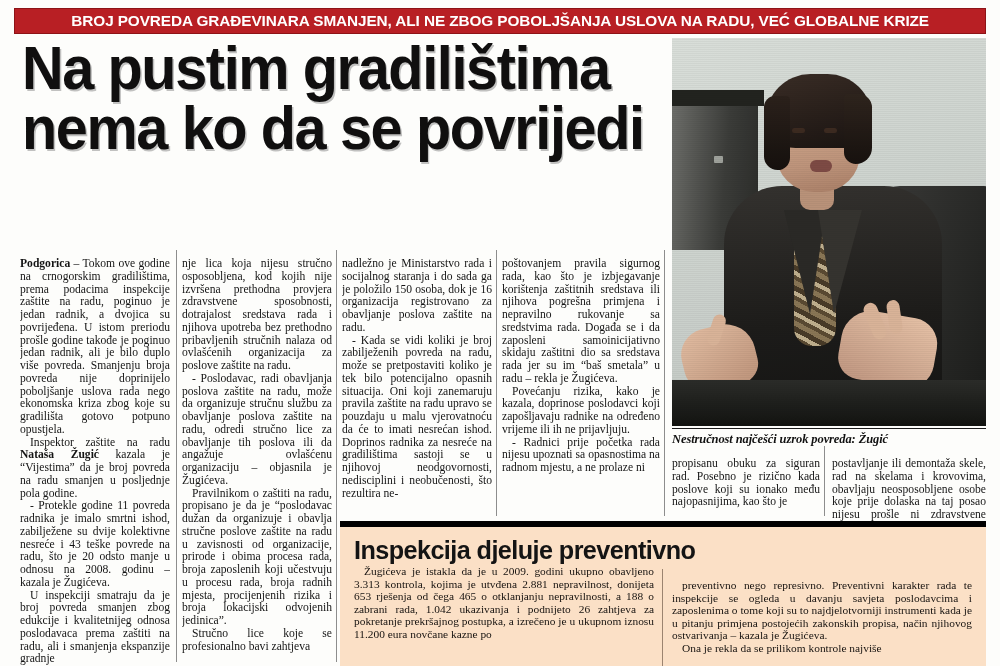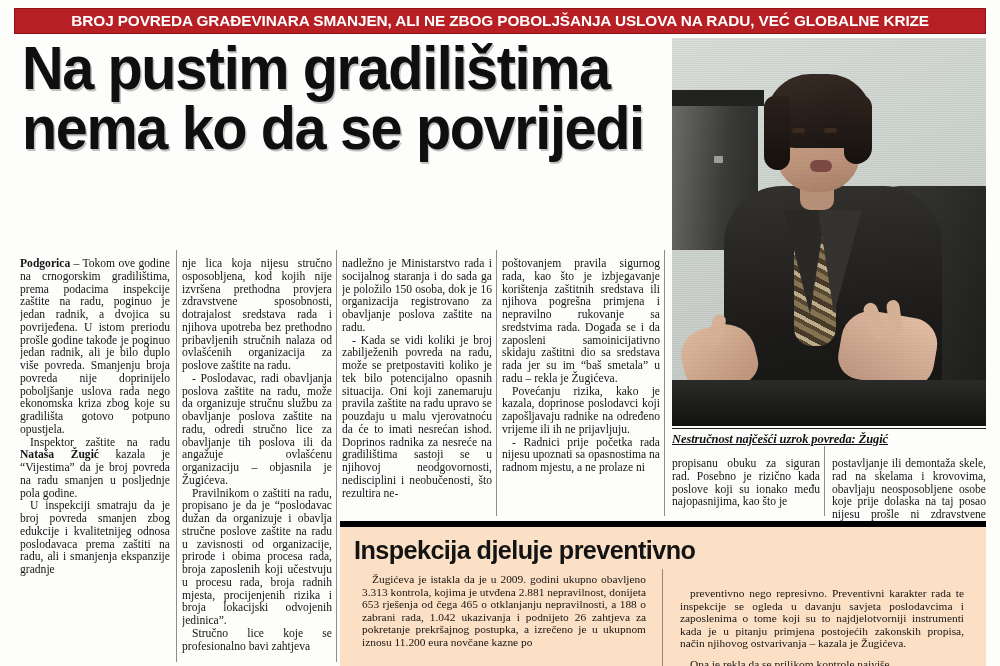--- a/index.html
+++ b/index.html
@@ -180,21 +180,20 @@
     position: absolute;
     left: 672px; top: 428px; width: 314px;
     border-top: 1.5px solid #1b1b1b;
     padding-top: 3px;
     font-family: "Liberation Serif", serif;
     font-style: italic;
     font-weight: bold;
     font-size: 12.5px;
     color: #111;
     letter-spacing: -0.1px;
-    text-decoration: underline;
   }
 
   
   .col {
     position: absolute;
     font-family: "Liberation Serif", serif;
     font-size: 11.6px;
     line-height: 12.75px;
     text-align: justify;
     color: #141414;
@@ -237,21 +236,21 @@
     position: absolute;
     font-family: "Liberation Serif", serif;
     font-size: 11.4px;
     line-height: 12.6px;
     text-align: justify;
     color: #171310;
     hyphens: auto;
     -webkit-hyphens: auto;
     overflow: hidden;
   }
-  .sb-col p { margin: 8px; text-indent: 10px; }
+  .sb-col p { margin: 0; text-indent: 10px; }
   .sb-rule {
     position: absolute;
     width: 1px;
     background: #9b8470;
   }
 </style>
 </head>
 <body>
 
 <div id="page">
@@ -298,20 +297,21 @@
 
   <div class="rule" style="left:176px; top:250px; height:412px;"></div>
   <div class="rule" style="left:336px; top:250px; height:412px;"></div>
   <div class="rule" style="left:496px; top:250px; height:266px;"></div>
   <div class="rule" style="left:664px; top:250px; height:266px;"></div>
   <div class="rule" style="left:824px; top:446px; height:70px;"></div>
 
   <div class="col" id="c1" style="left:20px; top:250px; width:150px; height:412px;">
       <p class="noind"><b>Podgorica</b> – Tokom ove godine na crnogorskim gradilištima, prema podacima inspekcije zaštite na radu, poginuo je jedan radnik, a dvojica su povrijeđena. U istom preriodu prošle godine takođe je poginuo jedan radnik, ali je bilo duplo više povreda. Smanjenju broja povreda nije doprinijelo poboljšanje uslova rada nego ekonomska kriza zbog koje su gradilišta gotovo potpuno opustjela.</p>
       <p>Inspektor zaštite na radu <b>Nataša Žugić</b> kazala je “Vijestima” da je broj povreda na radu smanjen u posljednje pola godine.</p>
+      <p>- Protekle godine 11 povreda radnika je imalo smrtni ishod, zabilježene su dvije kolektivne nesreće i 43 teške povrede na radu, što je 20 odsto manje u odnosu na 2008. godinu – kazala je Žugićeva.</p>
       <p>U inspekciji smatraju da je broj povreda smanjen zbog edukcije i kvalitetnijeg odnosa poslodavaca prema zaštiti na radu, ali i smanjenja ekspanzije gradnje</p>
     </div>
   <div class="col" id="c2" style="left:182px; top:250px; width:150px; height:412px;">
       <p class="noind">nje lica koja nijesu stručno osposobljena, kod kojih nije izvršena prethodna provjera zdravstvene sposobnosti, dotrajalost sredstava rada i njihova upotreba bez prethodno pribavljenih stručnih nalaza od ovlašćenih organizacija za poslove zaštite na radu.</p>
       <p>- Poslodavac, radi obavljanja poslova zaštite na radu, može da organizuje stručnu službu za obavljanje poslova zaštite na radu, odredi stručno lice za obavljanje tih poslova ili da angažuje ovlašćenu organizaciju – objasnila je Žugićeva.</p>
       <p>Pravilnikom o zaštiti na radu, propisano je da je “poslodavac dužan da organizuje i obavlja stručne poslove zaštite na radu u zavisnosti od organizacije, prirode i obima procesa rada, broja zaposlenih koji učestvuju u procesu rada, broja radnih mjesta, procijenjenih rizika i broja lokacijski odvojenih jedinica”.</p>
       <p>Stručno lice koje se profesionalno bavi zahtjeva</p>
     </div>
   <div class="col" id="c3" style="left:342px; top:250px; width:150px; height:266px;">
       <p class="noind">nadležno je Ministarstvo rada i socijalnog staranja i do sada ga je položilo 150 osoba, dok je 16 organizacija registrovano za obavljanje poslova zaštite na radu.</p>

